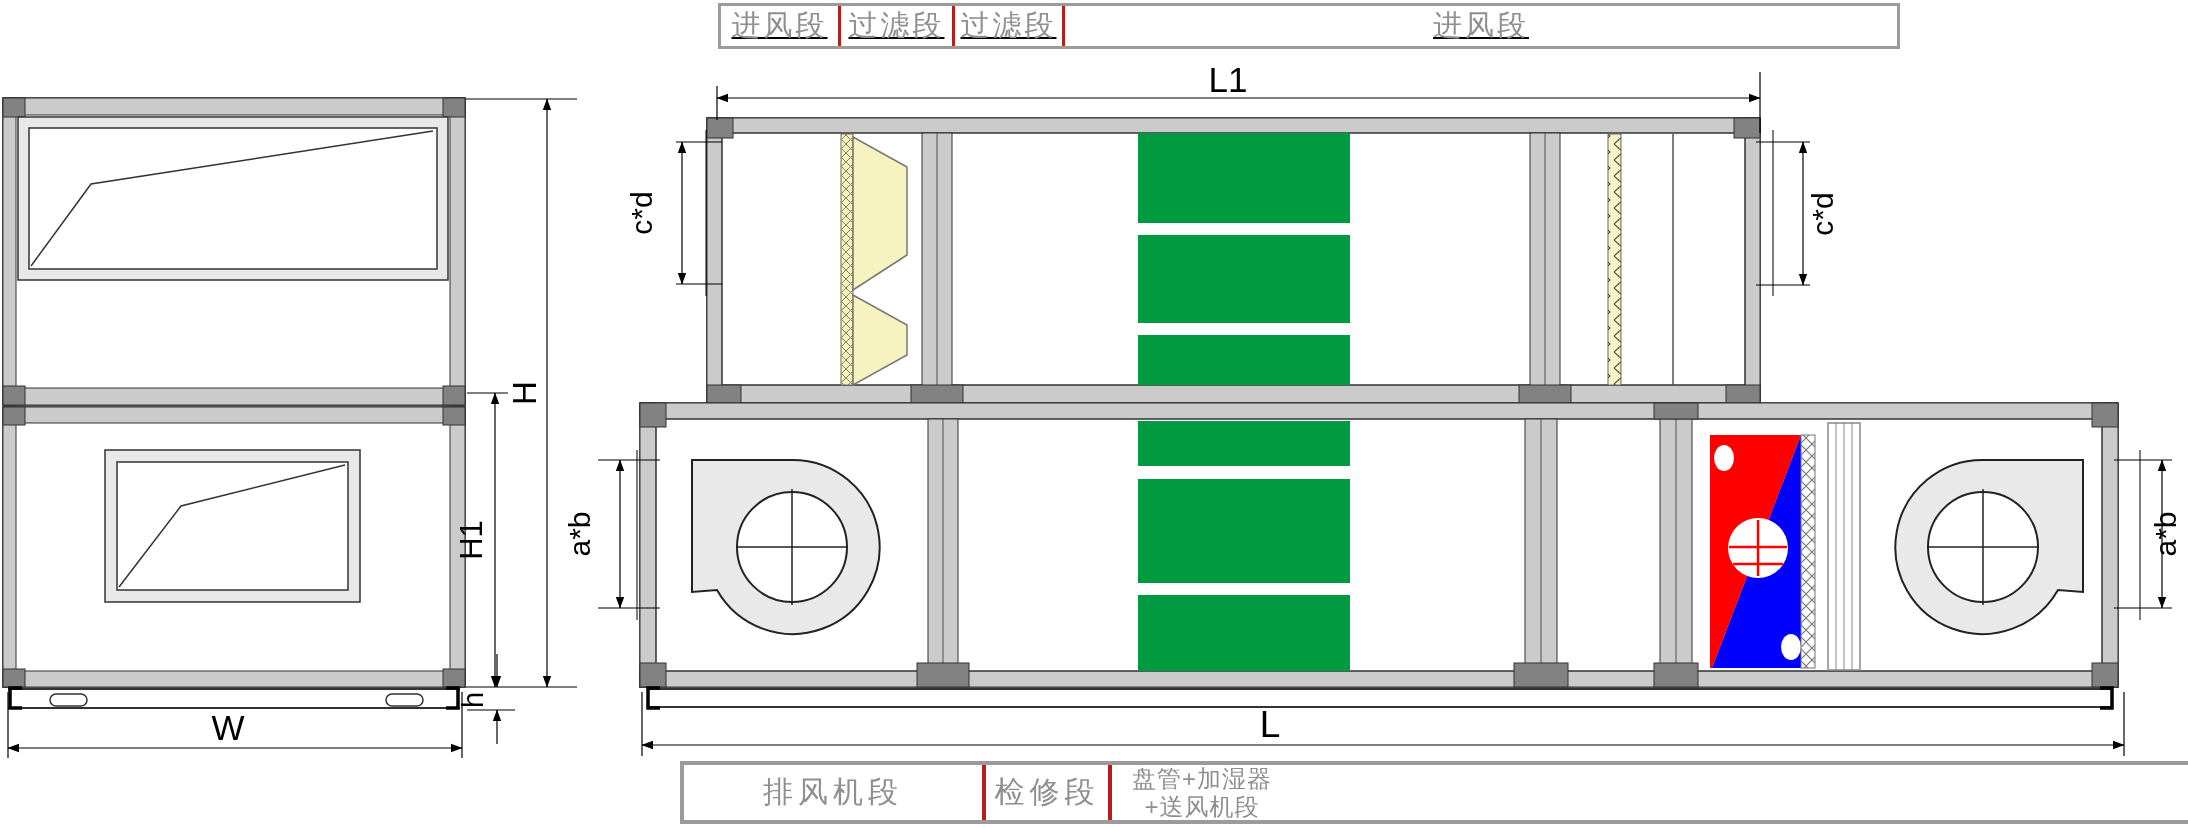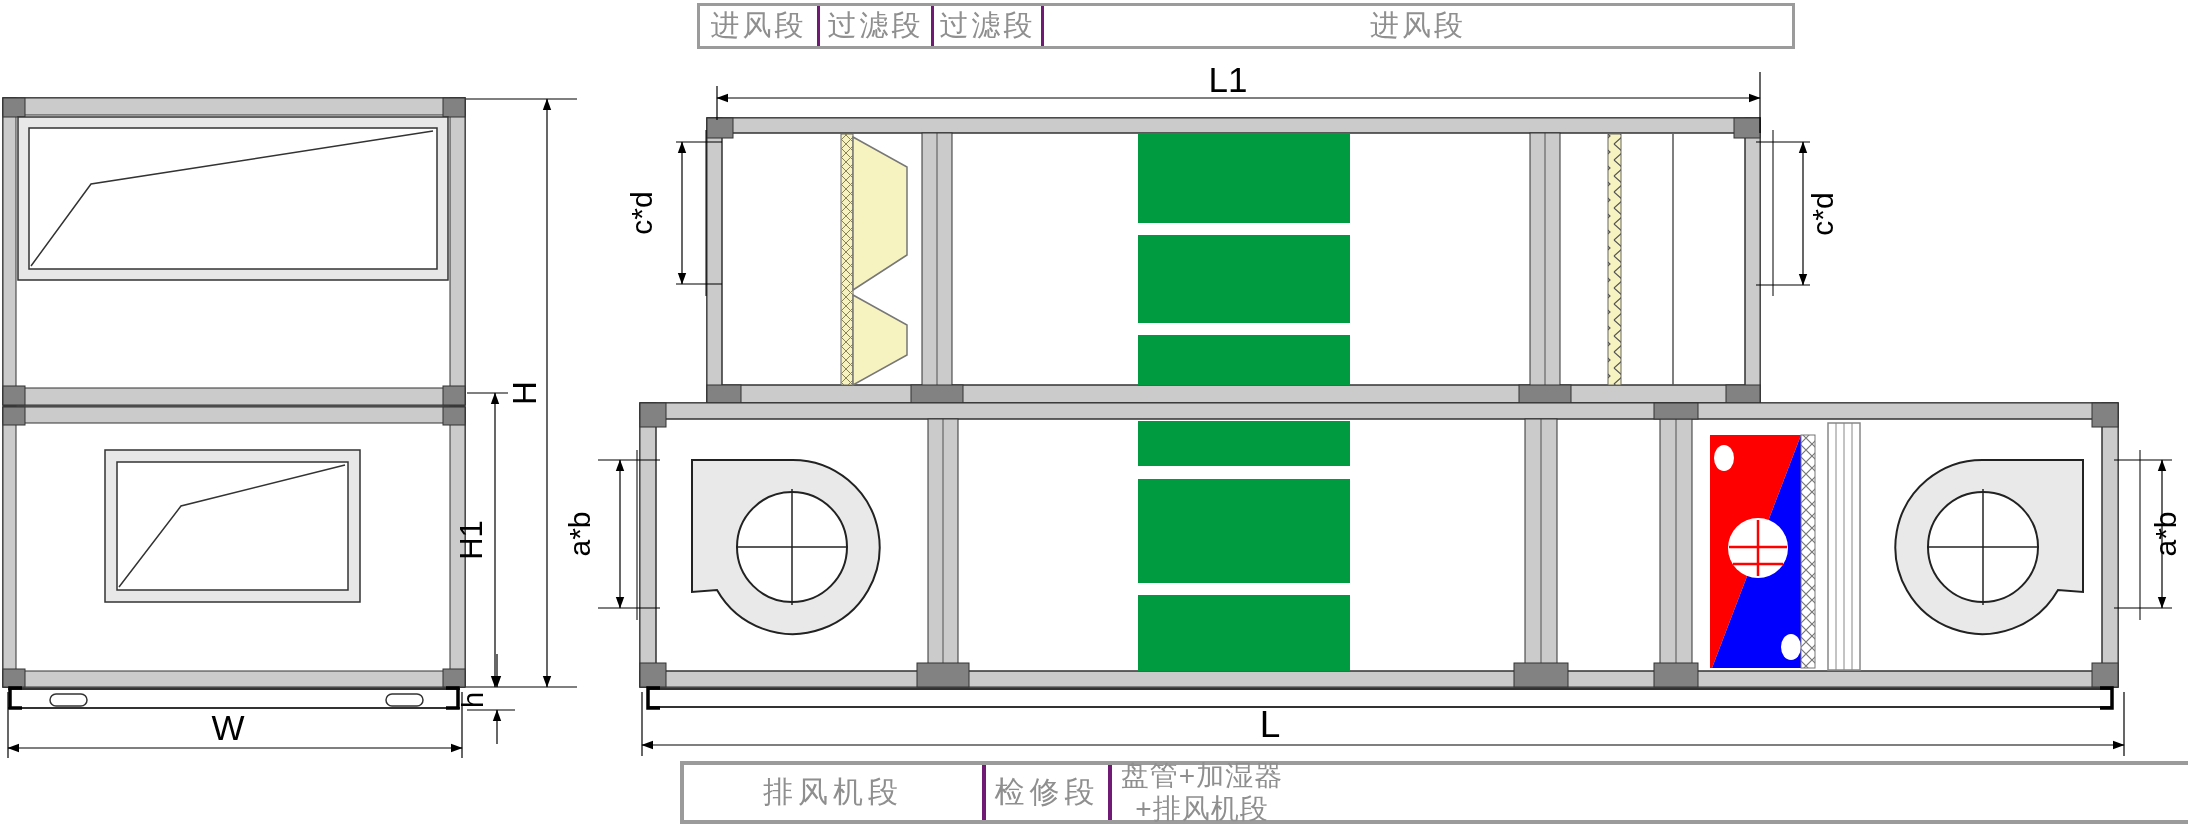--- a/index.html
+++ b/index.html
@@ -2,27 +2,27 @@
 <html><head>
 <meta charset="utf-8">
 <style>
   html,body{margin:0;padding:0;background:#ffffff;}
   #stage{position:relative;width:2188px;height:827px;background:#fff;overflow:hidden;
          font-family:"Liberation Sans","DejaVu Sans",sans-serif;}
   #drawing{position:absolute;left:0;top:0;}
   .seg-table{position:absolute;display:flex;box-sizing:border-box;border:3px solid #9b9b9b;background:#fff;}
   .seg-table .cell{box-sizing:border-box;display:flex;flex-direction:column;align-items:center;justify-content:center;
         color:#8f8f8f;text-align:center;}
-  .seg-table .cell + .cell{border-left:3px solid #701a75;}
-  #top-table{left:697px;top:3px;width:1098px;height:46px;}
+  .seg-table .cell + .cell{border-left:3px solid #b91c1c;}
+  #top-table{left:718px;top:3px;width:1182px;height:46px;text-decoration:underline;}
   #top-table .cell{font-size:29px;letter-spacing:3px;}
   #bottom-table{left:680px;top:761px;width:1744px;height:63px;border-width:4px;}
   #bottom-table .cell{font-size:30px;letter-spacing:5px;}
   #bottom-table .cell + .cell{border-left-width:4px;}
-  #bottom-table .cell.small{font-size:28px;letter-spacing:1px;line-height:1.15;}
+  #bottom-table .cell.small{font-size:24px;letter-spacing:1px;line-height:1.15;}
   svg text.dim{fill:#000;font-family:"Liberation Sans","DejaVu Sans",sans-serif;}
 </style>
 </head>
 <body>
 
 <div id="stage">
 
 <svg id="drawing" width="2188" height="827" viewBox="0 0 2188 827">
   <defs>
     <marker id="ah" viewBox="0 0 10 10" refX="9.5" refY="5" markerWidth="10" markerHeight="10" orient="auto-start-reverse">
@@ -265,17 +265,17 @@
   <div class="cell" style="width:114px">过滤段</div>
   <div class="cell" style="width:110px">过滤段</div>
   <div class="cell" style="flex:1">进风段</div>
 </div>
 
 <div id="bottom-table" class="seg-table">
   <div class="cell" style="width:298px">排风机段</div>
   <div class="cell" style="width:126px">检修段</div>
   <div class="cell small" style="width:184px">
     <div>盘管+加湿器</div>
-    <div>+排风机段</div>
+    <div>+送风机段</div>
   </div>
 </div>
 
 </div>
 
 </body></html>

